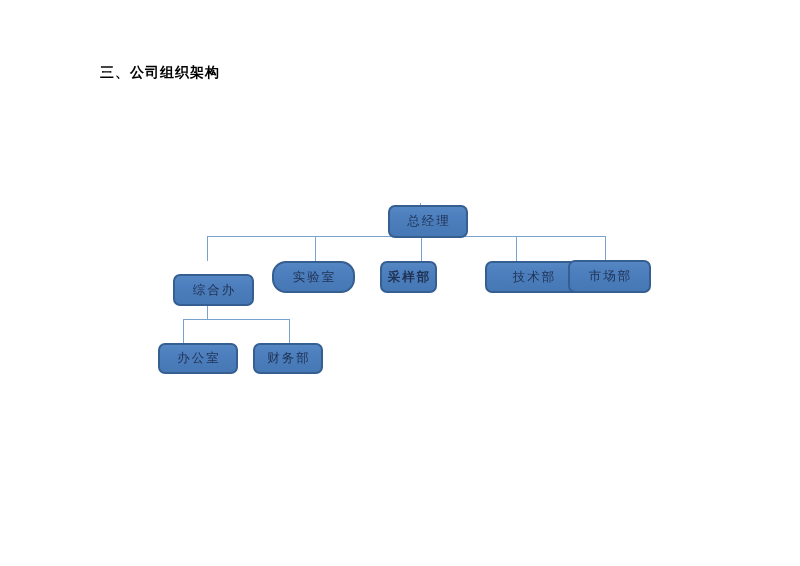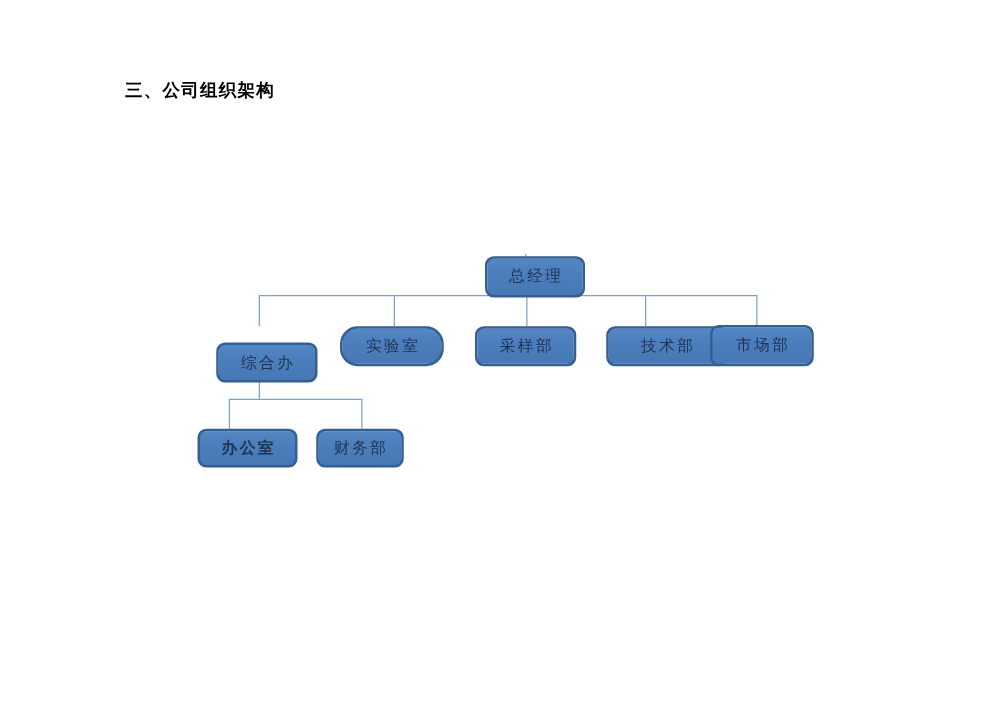--- a/index.html
+++ b/index.html
@@ -52,24 +52,24 @@
   }
   .vline {
     position: absolute;
     width: 1px;
     background: var(--connector);
   }
   
   .n-ceo { left: 388px; top: 170px; width: 80px; height: 33px; margin-top: 35px; }
   .n-zonghe   { left: 173px; top: 261px; width: 81px; height: 32px; margin-top: 13px; }
   .n-shiyan   { left: 272px; top: 261px; width: 83px; height: 32px; border-radius: 14px; }
-  .n-caiyang  { left: 380px; top: 261px; width: 81px; height: 32px; }
+  .n-caiyang  { left: 380px; top: 261px; width: 57px; height: 32px; font-weight: bold; }
   .n-jishu    { left: 485px; top: 261px; width: 97px; height: 32px; }
   .n-shichang { left: 568px; top: 260px; width: 83px; height: 33px; }
-  .n-bangong  { left: 158px; top: 343px; width: 80px; height: 31px; font-weight: bold; }
+  .n-bangong  { left: 158px; top: 343px; width: 80px; height: 31px; }
   .n-caiwu    { left: 253px; top: 343px; width: 70px; height: 31px; }
   
   .c-ceo-drop      { left: 420px; top: 203px; height: 34px; }
   .c-bus-l2        { left: 207px; top: 236px; width: 399px; }
   .c-drop-zonghe   { left: 207px; top: 237px; height: 24px; }
   .c-drop-shiyan   { left: 315px; top: 237px; height: 24px; }
   .c-drop-caiyang  { left: 421px; top: 237px; height: 24px; }
   .c-drop-jishu    { left: 516px; top: 237px; height: 24px; }
   .c-drop-shichang { left: 605px; top: 237px; height: 23px; }
   .c-zonghe-drop   { left: 207px; top: 293px; height: 26px; }

